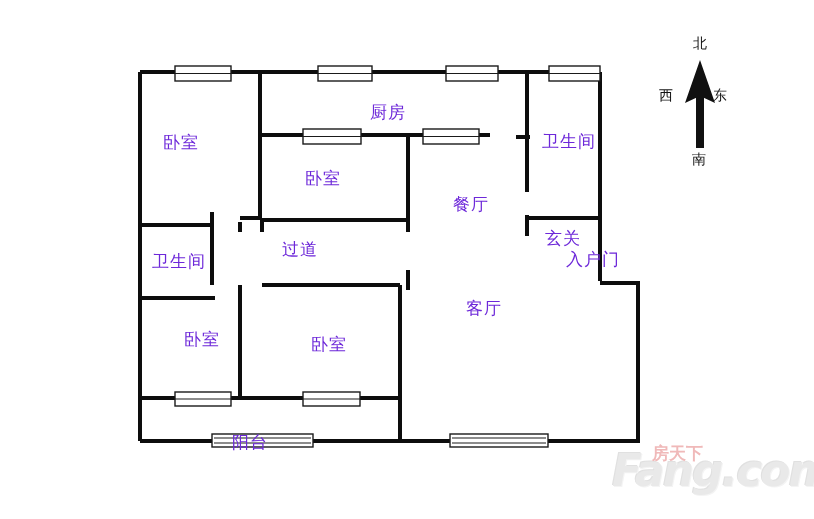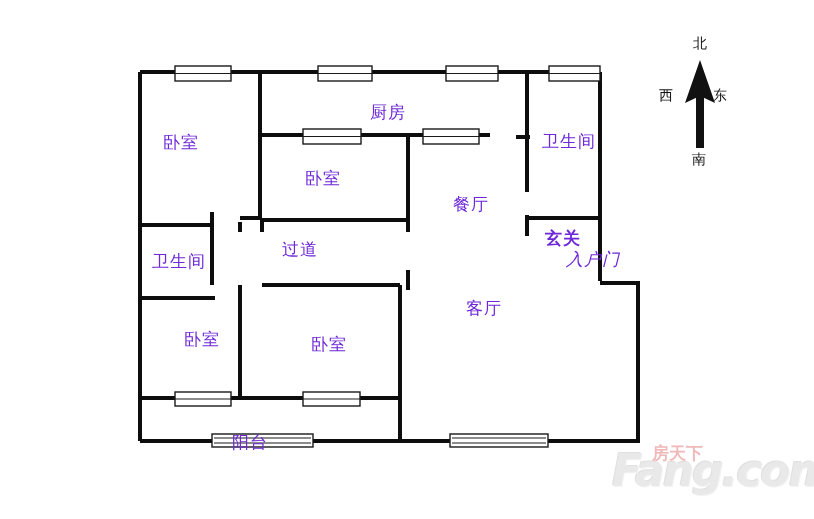--- a/index.html
+++ b/index.html
@@ -160,22 +160,22 @@
       <rect x="696" y="96" width="8" height="52" fill="#111111"></rect>
     </g>
   </svg>
 
   <div id="labels-layer">
       <div class="room-label" style="left: 163px; top: 134px;">卧室</div>
       <div class="room-label" style="left: 370px; top: 104px;">厨房</div>
       <div class="room-label" style="left: 305px; top: 170px;">卧室</div>
       <div class="room-label" style="left: 453px; top: 172px; margin-top: 24px;">餐厅</div>
       <div class="room-label" style="left: 542px; top: 133px;">卫生间</div>
-      <div class="room-label" style="left: 545px; top: 230px; font-weight: bold;">玄关</div>
-      <div class="room-label" style="left: 566px; top: 251px; font-style: italic;">入户门</div>
+      <div class="room-label" style="left: 545px; top: 230px;">玄关</div>
+      <div class="room-label" style="left: 566px; top: 251px;">入户门</div>
       <div class="room-label" style="left: 282px; top: 241px;">过道</div>
       <div class="room-label" style="left: 152px; top: 253px;">卫生间</div>
       <div class="room-label" style="left: 466px; top: 300px;">客厅</div>
       <div class="room-label" style="left: 184px; top: 331px;">卧室</div>
       <div class="room-label" style="left: 311px; top: 336px;">卧室</div>
       <div class="room-label" style="left: 232px; top: 434px;">阳台</div>
     </div>
 
   <div class="compass-label" style="left:693px;top:36px;">北</div>
   <div class="compass-label" style="left:659px;top:88px;">西</div>

